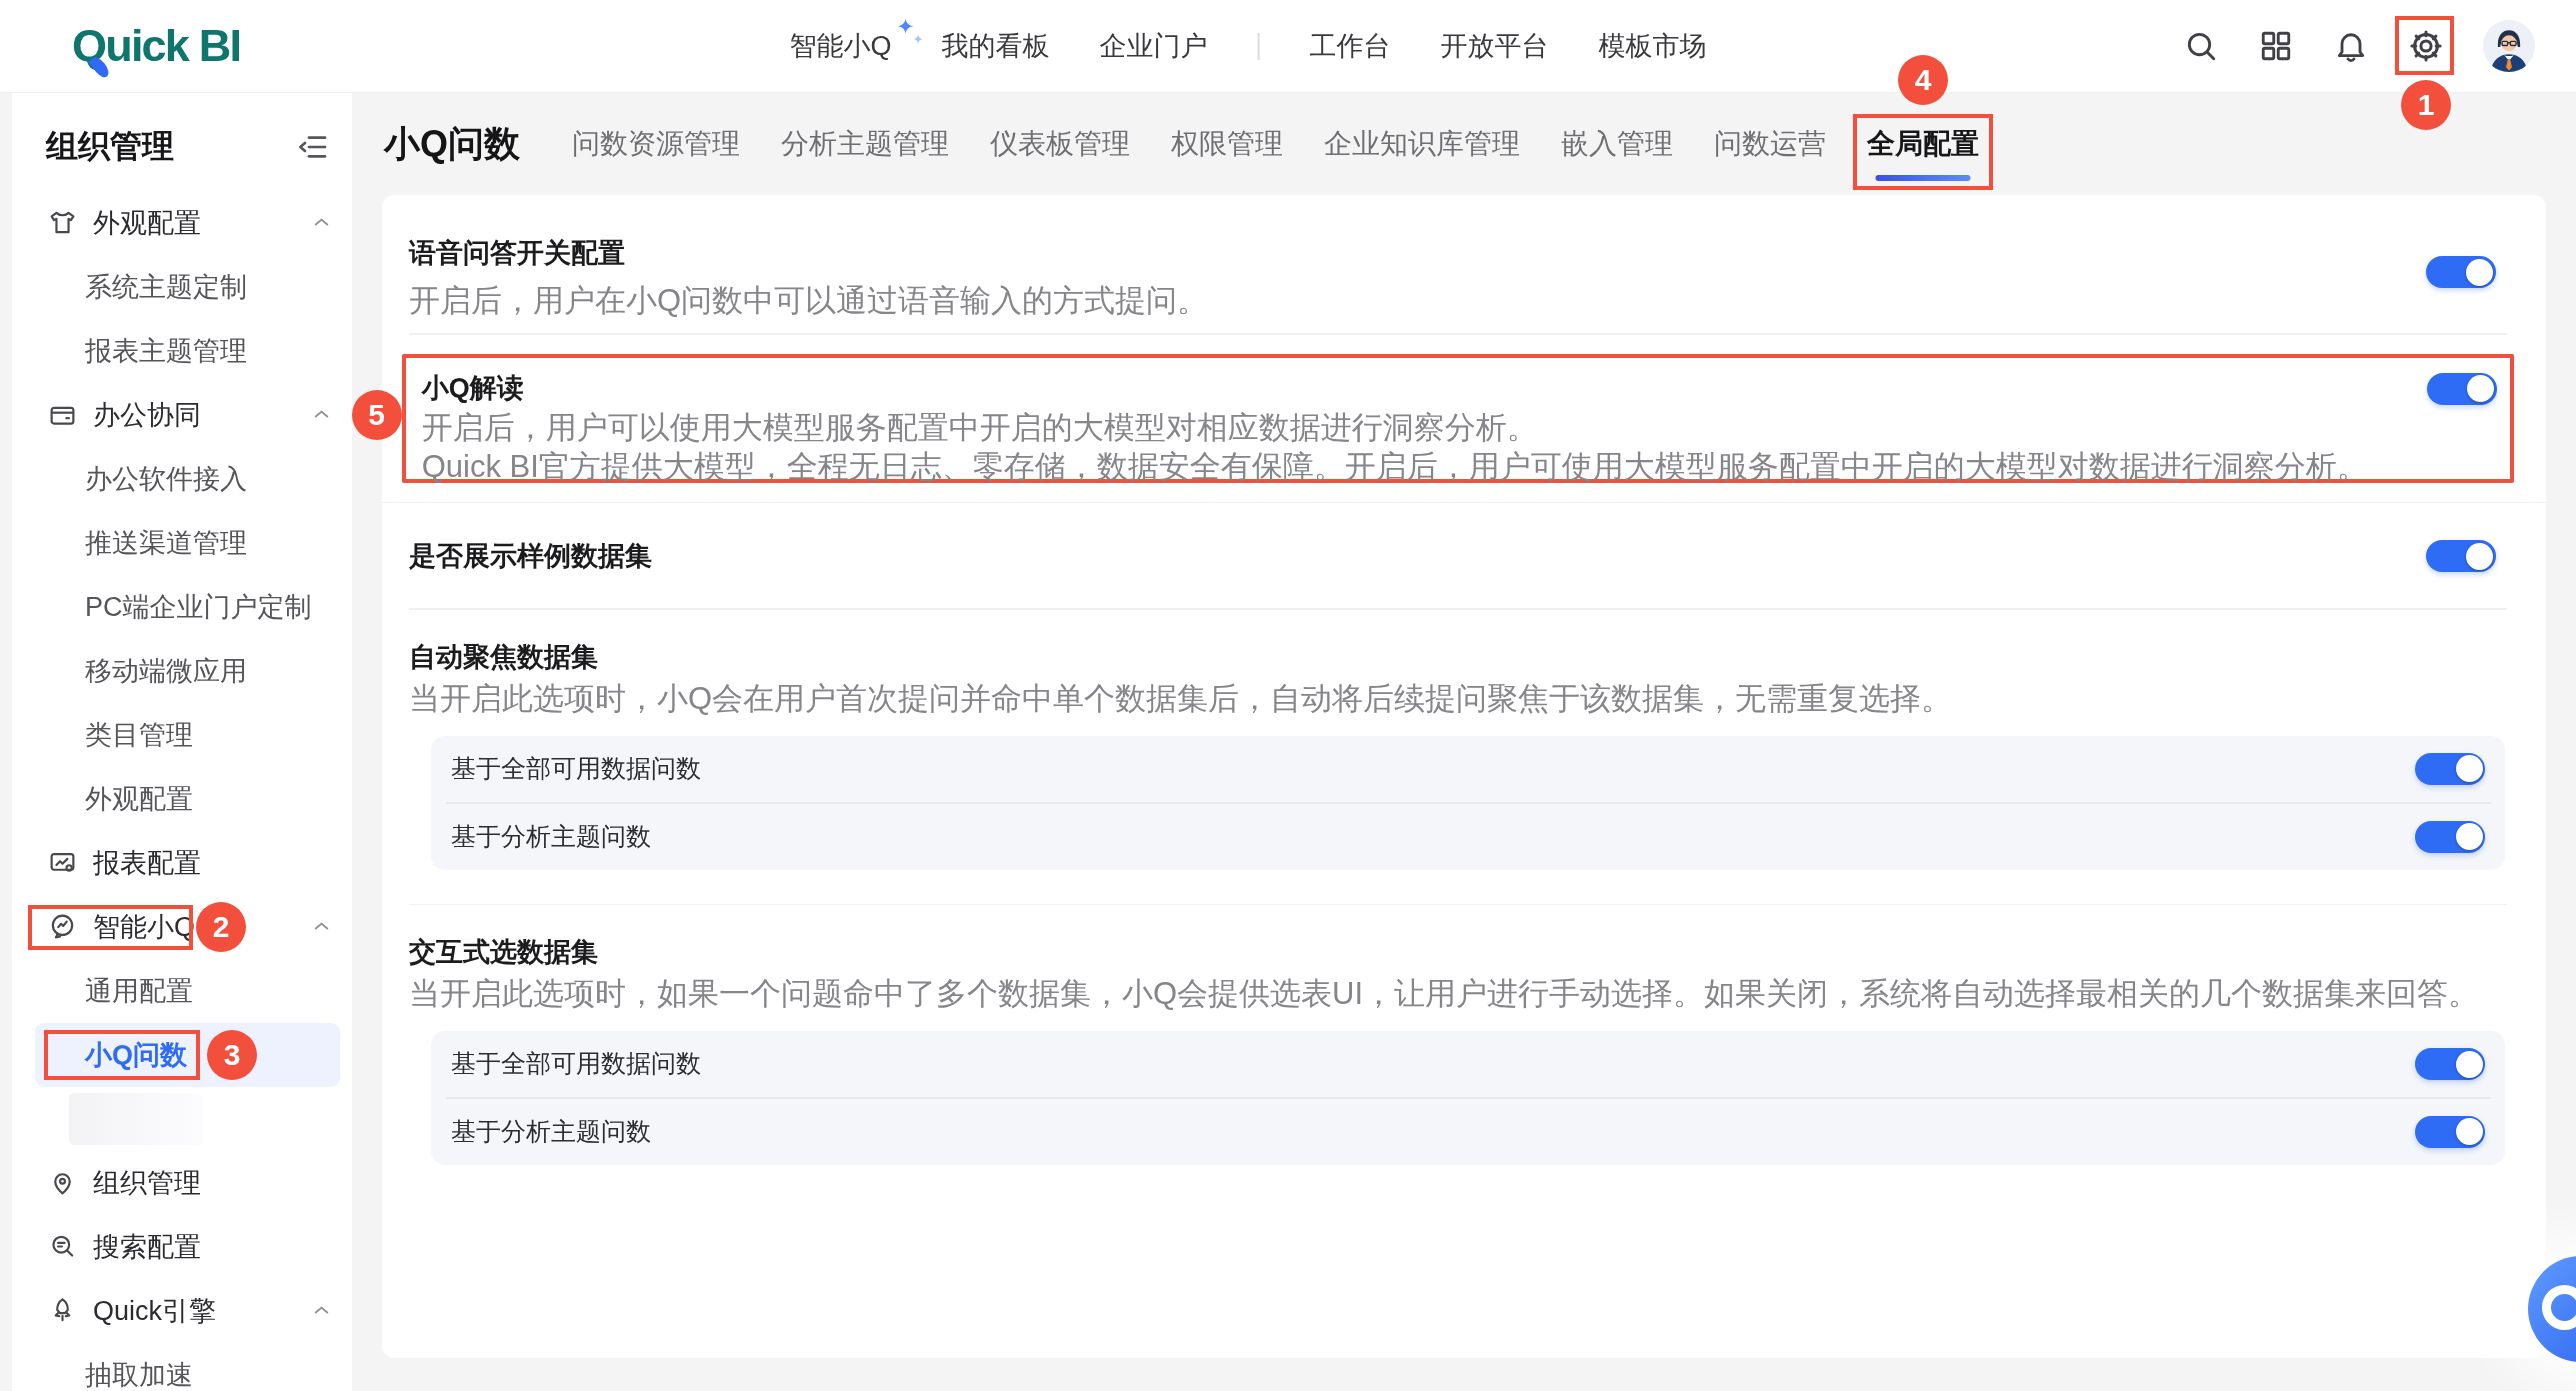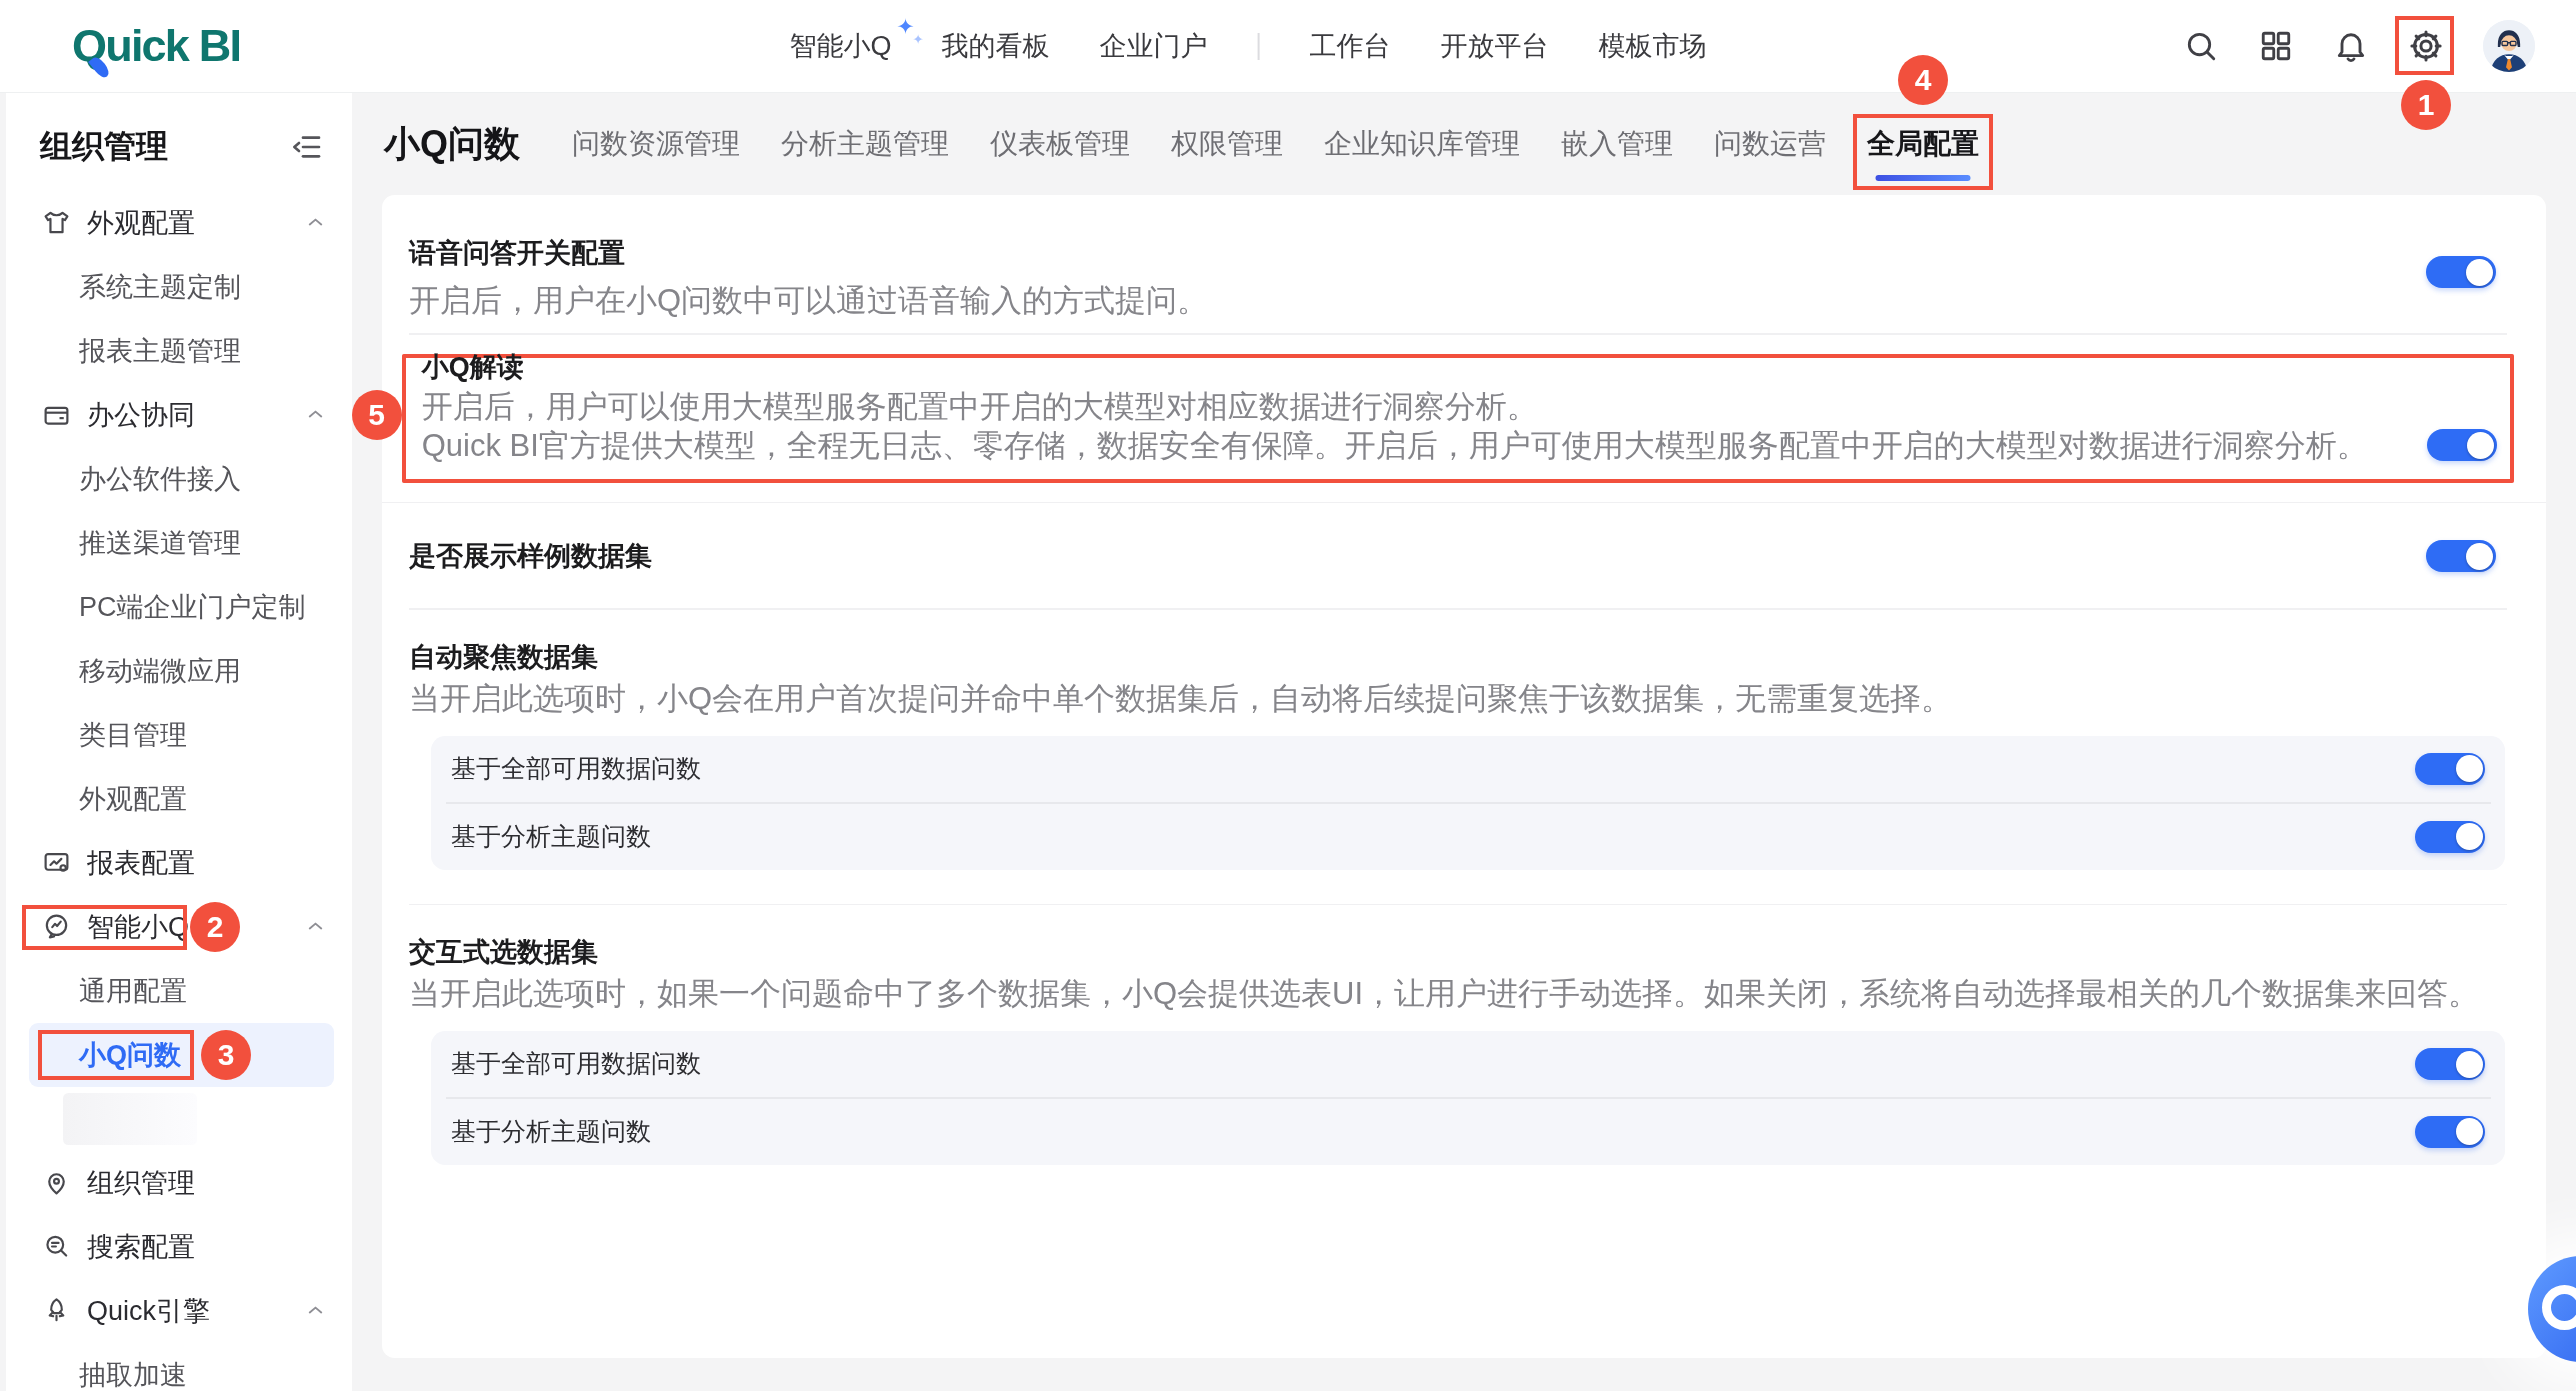--- a/index.html
+++ b/index.html
@@ -26,21 +26,21 @@
   .gear-wrap { position:relative; width:36px; height:36px; }
   .avatar { width:52px; height:52px; border-radius:50%; overflow:hidden; background:#edf1f7; cursor:pointer; }
 
   
   .anno-box { position:absolute; border:4.5px solid #f2503d; pointer-events:none; }
   .badge { position:absolute; width:50px; height:50px; border-radius:50%;
     background:#f2503d; color:#fff; font-size:30px; font-weight:700;
     display:flex; align-items:center; justify-content:center; z-index:40; pointer-events:none; }
 
   
-  .sidebar { position:absolute; left:6px; top:93px; bottom:0; width:352px;
+  .sidebar { position:absolute; left:12px; top:93px; bottom:0; width:352px;
     background:#fff; border-right:1.8px solid #ebebee; overflow:hidden; }
   .sb-head { display:flex; align-items:center; justify-content:space-between;
     padding:32px 34px 0 34px; }
   .sb-title { font-size:32px; font-weight:700; color:#17171a; }
   .sb-collapse { width:32px; height:32px; color:#55555a; cursor:pointer; }
   .sb-menu { margin-top:21.5px; }
   .sb-row { height:64px; display:flex; align-items:center; padding:0 30px 0 36px;
     position:relative; font-size:27px; color:#2b2b30; cursor:pointer; }
   .sb-row .ic { width:29px; height:29px; margin-right:16px; color:#48484d; flex:none; }
   .sb-row .ic svg { width:29px; height:29px; }
@@ -69,21 +69,21 @@
   .panel { margin:0 30px; height:1163px; background:#fff; border-radius:12.5px; position:relative; }
   .row-title { font-size:27px; font-weight:600; color:#1c1c1e; line-height:30px; }
   .row-desc { font-size:31px; color:#85858a; line-height:30px; }
   .divider { height:1.8px; background:#f0f0f2; margin:0 39px 0 27px; }
 
   .r1 { height:138px; padding:43px 50px 0 27px; display:flex; align-items:flex-start; }
   .r1 .row-desc { margin-top:18px; }
   .r1 .toggle { margin-left:auto; margin-top:18px; }
 
   .boxed-row { margin:19.7px 32px 0 19.7px; border:4.5px solid #f2503d; border-radius:1.8px;
-    padding:14.3px 13.4px 18px 16px; display:flex; align-items:flex-end; position:relative; height:129px;gap:10px; }
+    padding:14.3px 13.4px 18px 16px; display:flex; align-items:flex-start; position:relative; height:129px;gap:10px; }
   .boxed-row .texts .row-desc { margin-top:9.8px; }
   .boxed-row .toggle { margin-left:auto; }
   .boxed-row .badge { left:-54px; top:32px; }
 
   .r3 { height:106px; margin-top:19px; border-top:1.8px solid #f0f0f2;
     display:flex; align-items:center; padding:0 50px 0 27px;gap:32px; }
   .r3 .toggle { margin-left:auto; }
 
   .section { padding:32px 41px 34px 27px; }
   .section .row-desc { margin-top:12px; }

